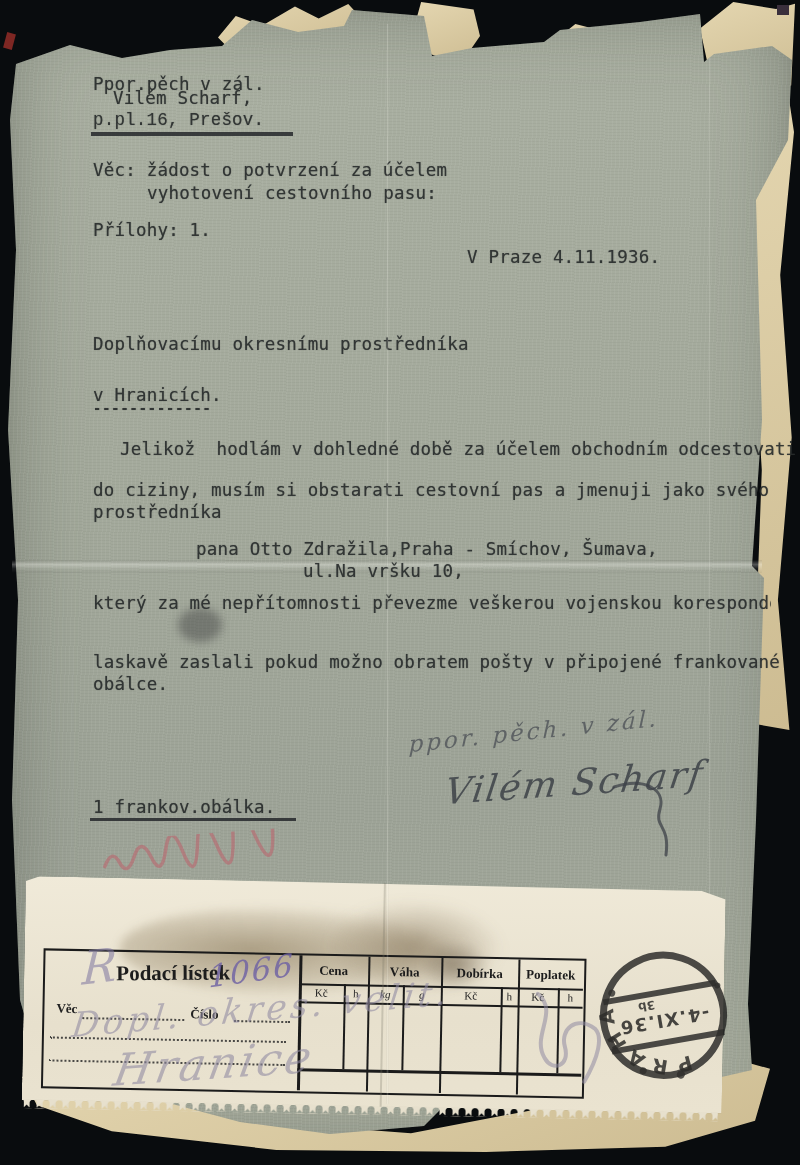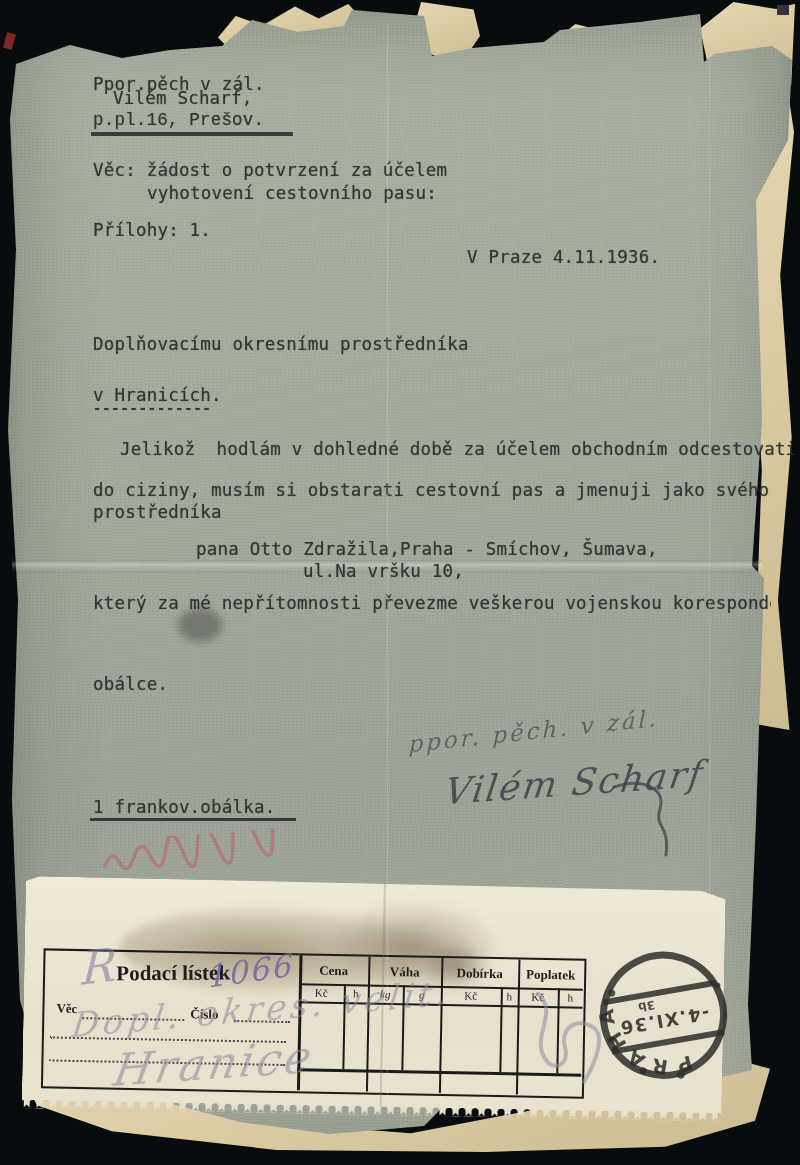--- a/index.html
+++ b/index.html
@@ -92,20 +92,21 @@
   <div class="tw" style="left:93px;top:480px;">do ciziny, musím si obstarati cestovní pas a jmenuji jako svého</div>
   <div class="tw" style="left:93px;top:502px;">prostředníka</div>
 
   <div class="tw" style="left:196px;top:539px;">pana Otto Zdražila,Praha - Smíchov, Šumava,</div>
   <div class="tw" style="left:303px;top:561px;">ul.Na vršku 10,</div>
 
   <div class="tw" style="left:93px;top:593px;width:678px;overflow:hidden;">který za mé nepřítomnosti převezme veškerou vojenskou korespondenci</div>
 
   <div class="smudge" style="left:178px;top:608px;width:44px;height:34px;background:rgba(45,45,48,.38);"></div>
 
+  <div class="tw" style="left:93px;top:652px;">laskavě zaslali pokud možno obratem pošty v připojené frankované</div>
   <div class="tw" style="left:93px;top:674px;">obálce.</div>
 
   <div class="hw" style="left:408px;top:718px;font-size:23px;color:#474b52;opacity:.72;transform:rotate(-6deg) skewX(-8deg);letter-spacing:3px;">ppor. pěch. v zál.</div>
   <div class="hw" style="left:445px;top:762px;font-size:36px;color:#3d4248;opacity:.85;transform:rotate(-4deg) skewX(-12deg);letter-spacing:2px;">Vilém Scharf</div>
   <svg style="position:absolute;left:608px;top:775px;z-index:11;" width="80" height="85" viewBox="0 0 80 85">
     <path d="M6,12 C 36,2 58,14 52,34 C 46,54 62,48 58,80" fill="none" stroke="#3d4248" stroke-width="3" opacity=".75" stroke-linecap="round"></path>
   </svg>
 
   <div class="tw" style="left:93px;top:797px;">1 frankov.obálka.</div>
   <div class="rule" style="left:90px;top:818px;width:206px;height:3px;"></div>

